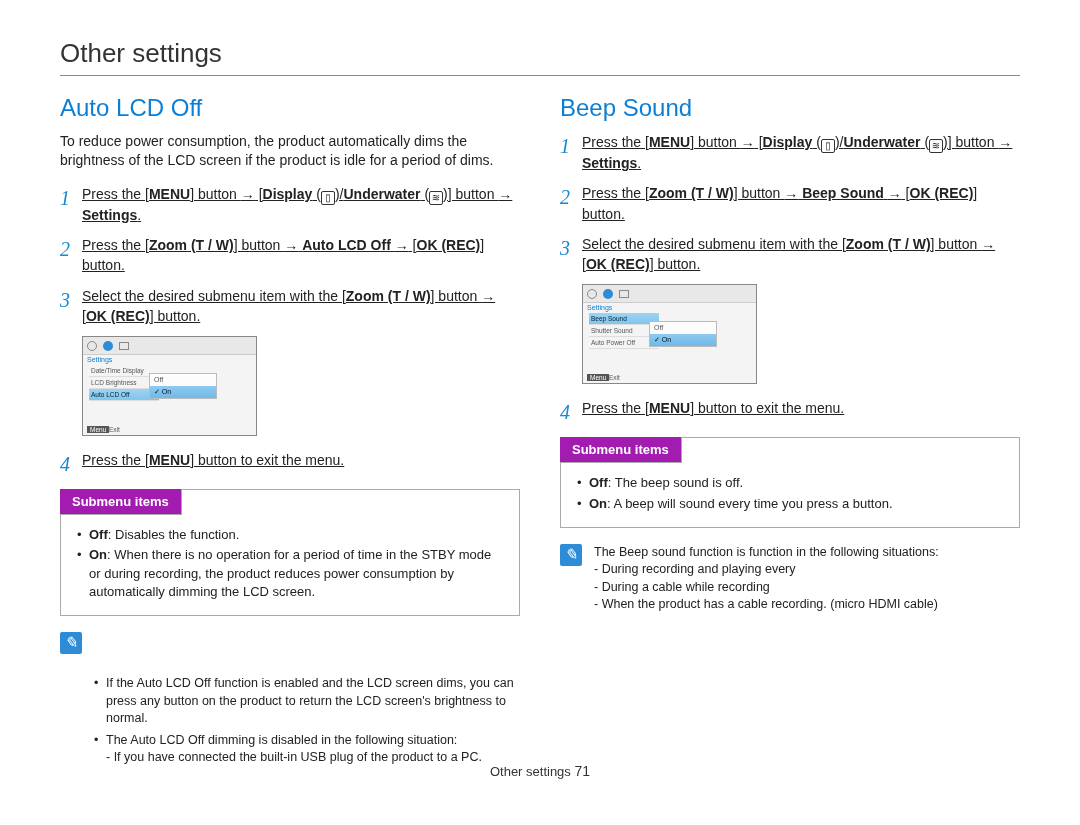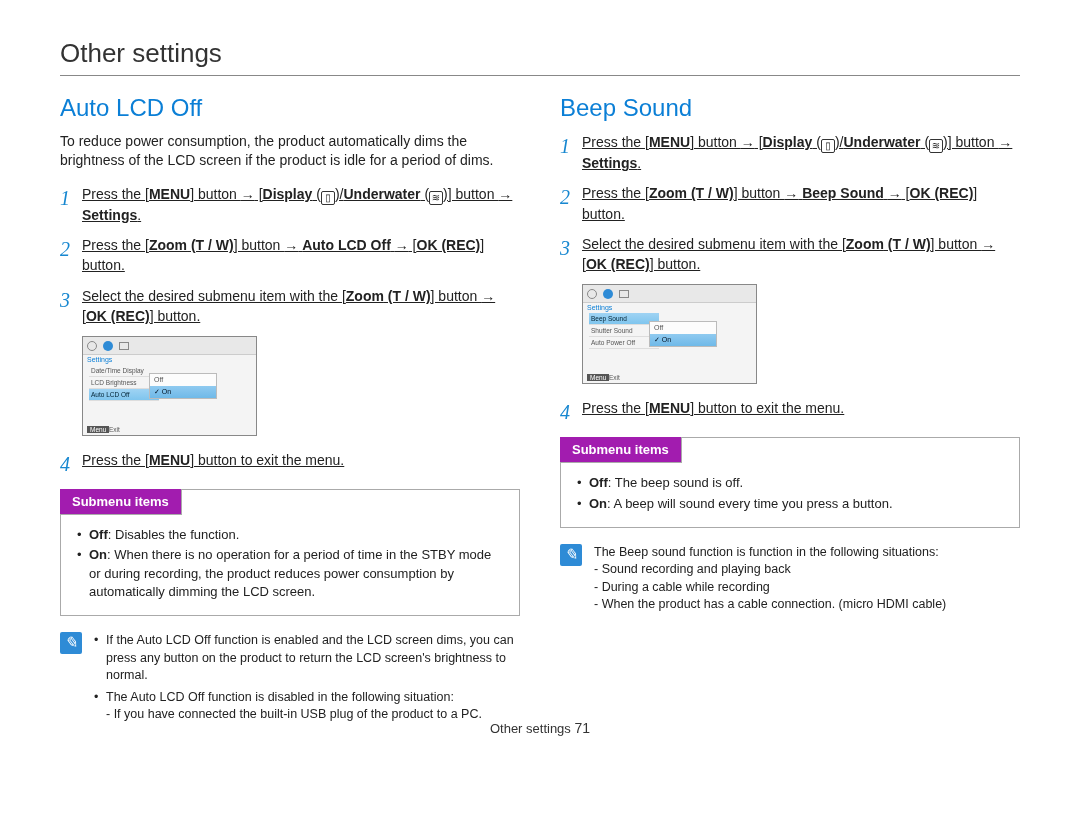--- a/index.html
+++ b/index.html
@@ -31,21 +31,21 @@
   .ss-exit { position:absolute; bottom:2px; left:4px; font-size:6.5px; background:#555; color:#fff; padding:0 3px;}
   .ss-exit-l { position:absolute; bottom:2px; left:26px; font-size:6.5px;}
   .submenu-box { border: 1px solid #aaa; margin-top: 6px; }
   .submenu-tab { display:inline-block; background:#a21caf; color:#fff; font-size:13px; padding: 5px 12px 5px 12px; font-weight: bold; border-right:1px solid #aaa; border-bottom:1px solid #aaa; position:relative; top:-1px; left:-1px;}
   .submenu-body { padding: 10px 16px 12px 16px; font-size: 13px; line-height: 1.4; }
   .submenu-body ul { list-style: none; padding-left: 0; }
   .submenu-body li { position:relative; padding-left: 12px; margin-bottom: 2px; }
   .submenu-body li::before { content:"•"; position:absolute; left:0; top:0; }
   .note { display:flex; gap:12px; margin-top:16px; font-size: 12.5px; line-height:1.4; }
   .note-icon { width: 22px; height: 22px; background:#2e8bd6; flex-shrink:0; border-radius:2px; display:flex; align-items:center; justify-content:center; color:#fff; font-style:italic; font-family: Georgia, serif; font-size:16px; }
-  .note-body ul { list-style:none; padding:0;}
+  .note-body ul { list-style:none; padding:0;margin-top:43px;}
   .note-body li { position:relative; padding-left:12px; margin-bottom:4px;}
   .note-body li::before { content:"•"; position:absolute; left:0; top:0;}
   .footer { position:absolute; bottom: 22px; left:0; width: 100%; text-align:center; font-size: 13px; color:#333;}
   .footer .pnum { font-size: 14px; margin-left: 0;}
 </style>
 </head>
 <body>
 
 <div class="page">
   <h1 class="page-title">Other settings</h1>
@@ -113,21 +113,21 @@
             <li><b>On</b><span>: When there is no operation for a period of time in the STBY mode or during recording, the product reduces power consumption by automatically dimming the LCD screen.</span></li>
           </ul>
         </div>
       </div>
 
       <div class="note">
         <div class="note-icon">✎</div>
         <div class="note-body">
           <ul>
             <li>If the Auto LCD Off function is enabled and the LCD screen dims, you can press any button on the product to return the LCD screen's brightness to normal.</li>
-            <li><span>The Auto LCD Off function is disabled in the following situation:</span><br><span>- If you have connected the built-in USB plug of the product to a PC.</span></li>
+            <li><span>The Auto LCD Off dimming is disabled in the following situation:</span><br><span>- If you have connected the built-in USB plug of the product to a PC.</span></li>
           </ul>
         </div>
       </div>
     </div>
 
     <div class="col">
       <h2 class="section-title">Beep Sound</h2>
 
       <div class="step">
         <div class="step-num">1</div>
@@ -184,23 +184,23 @@
             <li><b>Off</b><span>: The beep sound is off.</span></li>
             <li><b>On</b><span>: A beep will sound every time you press a button.</span></li>
           </ul>
         </div>
       </div>
 
       <div class="note">
         <div class="note-icon">✎</div>
         <div class="note-body">
           <div>The Beep sound function is function in the following situations:</div>
-          <div>- Sound recording and playing back</div>
+          <div>- During recording and playing every</div>
           <div>- During a cable while recording</div>
-          <div>- When the product has a cable connection. (micro HDMI cable)</div>
+          <div>- When the product has a cable recording. (micro HDMI cable)</div>
         </div>
       </div>
     </div>
   </div>
 
   <div class="footer">
     <span>Other settings</span>
     <span class="pnum">71</span>
   </div>
 </div>

